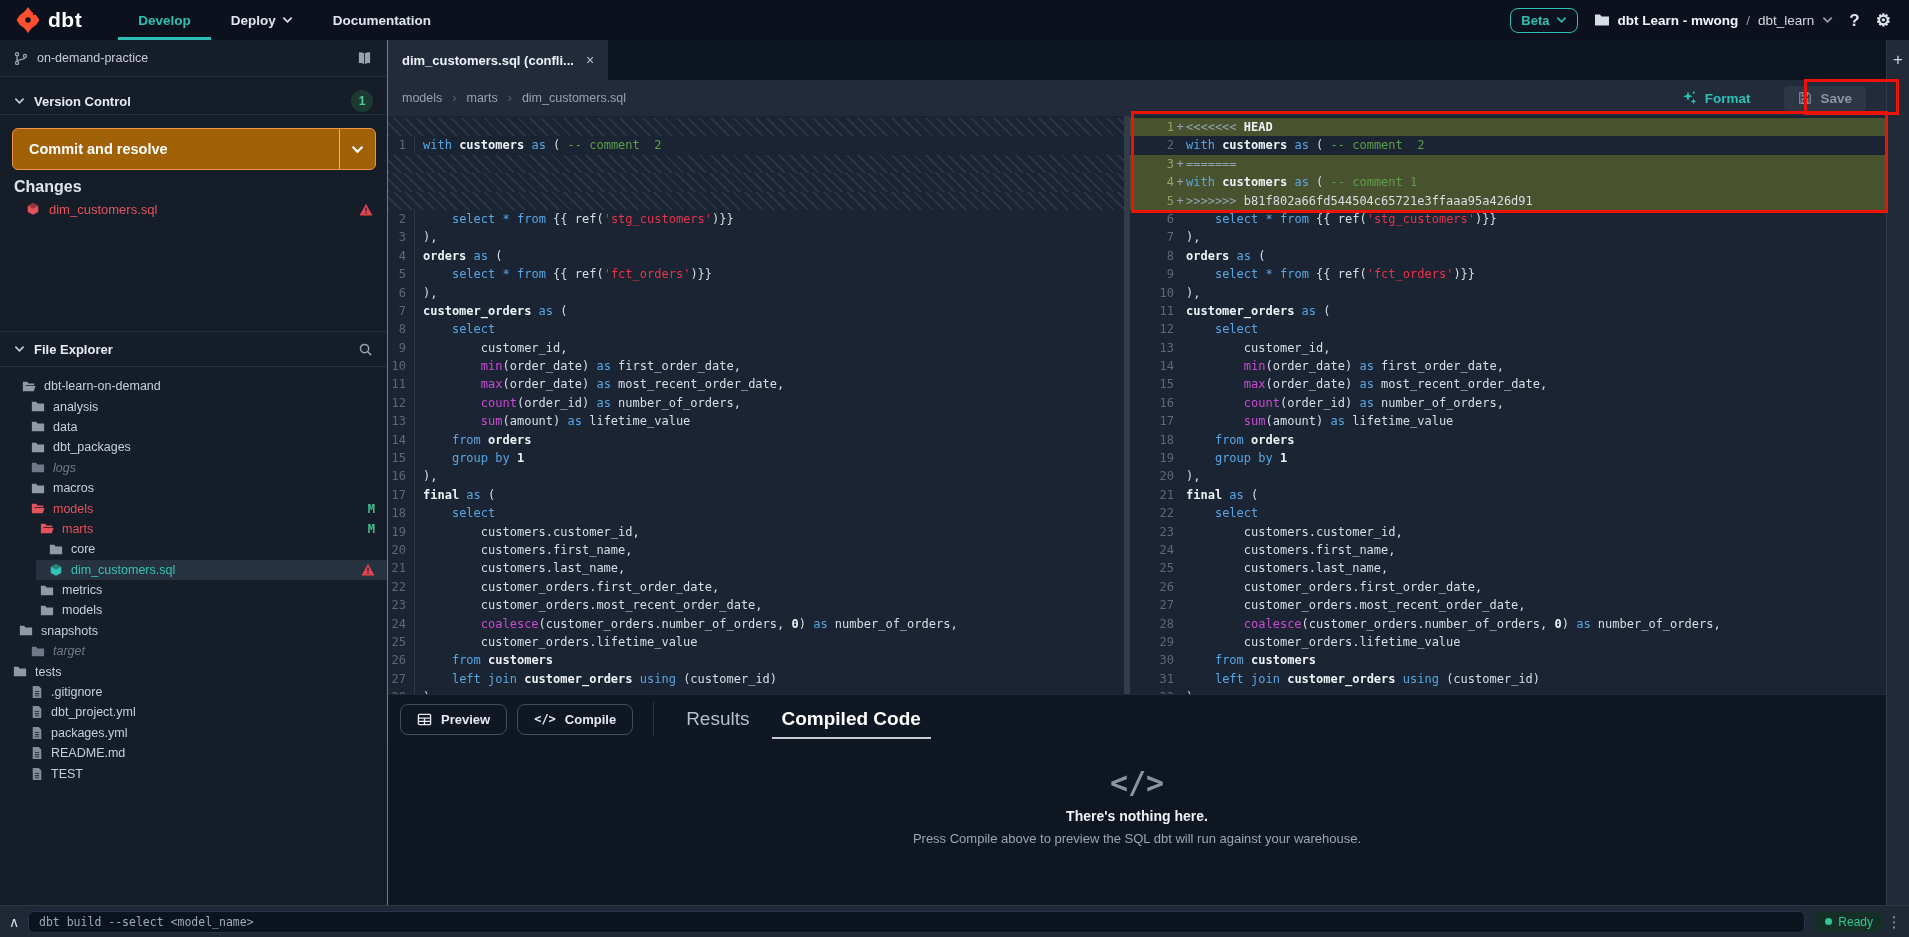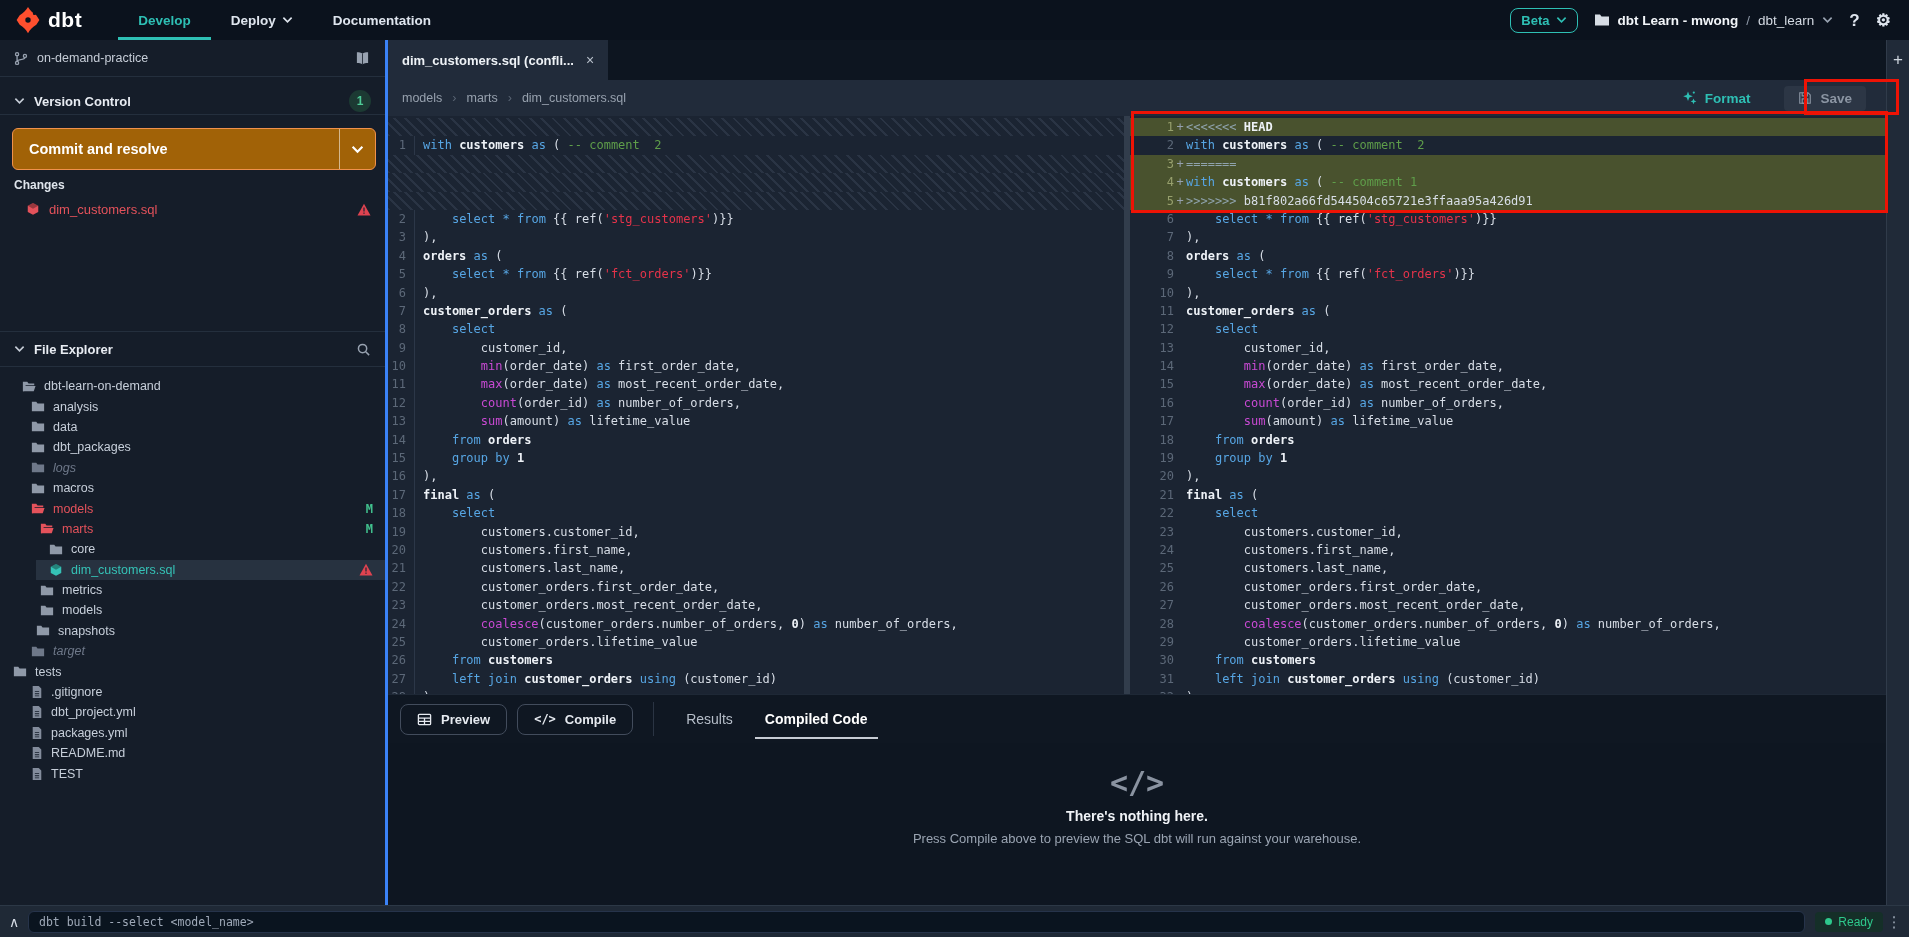--- a/index.html
+++ b/index.html
@@ -21,39 +21,39 @@
   .beta-pill{display:flex;align-items:center;gap:6px;border:1.5px solid #2ebfb4;border-radius:8px;
              padding:4px 10px;color:#2ebfb4;font-size:13px;font-weight:bold;cursor:pointer;}
   .acct{display:flex;align-items:center;gap:8px;font-size:13.5px;}
   .acct .name{font-weight:bold;color:#f2f5f9;}
   .acct .sep{color:#8d97a6;}
   .acct .proj{color:#d4dae3;}
   .icon-btn{color:#dfe5ee;font-size:17px;font-weight:bold;cursor:pointer;line-height:1;}
 
   
   .sidebar{position:absolute;left:0;top:40px;width:388px;height:865px;background:#151d29;
-           border-right:3px solid #3b82f6;z-index:10;}
+           border-right:1px solid #3b82f6;z-index:10;}
   .branch-row{position:absolute;left:0;top:0;width:100%;height:37px;display:flex;align-items:center;
               border-bottom:1px solid #242f3d;padding:0 14px;gap:9px;font-size:12.5px;color:#c6cdd7;}
   .branch-row .spacer{flex:1;}
   .section-hdr{position:absolute;left:0;width:100%;height:26px;display:flex;align-items:center;gap:9px;
                padding:0 14px;font-size:13px;font-weight:bold;color:#e8ecf2;}
   .vc-hdr{top:48px;}
   .fe-hdr{top:291px;height:36px;border-top:1px solid #242f3d;border-bottom:1px solid #242f3d;}
   .section-hdr .spacer{flex:1;}
   .vc-badge{width:22px;height:22px;border-radius:50%;background:#1c3a33;color:#4ecb97;
             font-size:12px;font-weight:bold;display:flex;align-items:center;justify-content:center;}
   .vc-divider{position:absolute;left:0;top:74px;width:100%;border-top:1px solid #242f3d;}
   .commit-btn{position:absolute;left:12px;top:88px;width:364px;height:42px;background:#a16207;
               border:1px solid #f0914c;border-radius:6px;display:flex;align-items:stretch;cursor:pointer;}
   .commit-btn .lbl{flex:1;display:flex;align-items:center;padding-left:16px;
                    color:#fff;font-size:14.5px;font-weight:bold;}
   .commit-btn .split{width:36px;display:flex;align-items:center;justify-content:center;
                      border-left:1px solid rgba(255,255,255,.55);color:#fff;}
-  .changes-label{position:absolute;left:14px;top:138px;font-size:12px;font-weight:bold;color:#dfe5ec;}
+  .changes-label{position:absolute;left:14px;top:138px;font-size:16px;font-weight:bold;color:#dfe5ec;}
   .changes-list{position:absolute;left:0;top:158px;width:100%;}
   .change-row{display:flex;align-items:center;height:22px;padding:0 14px 0 26px;gap:9px;cursor:pointer;}
   .change-row .nm{font-size:13px;color:#e4525b;}
   .change-row .spacer{flex:1;}
   .tree{position:absolute;left:0;top:336px;width:100%;}
   .tree-row{display:flex;align-items:center;height:20.4px;font-size:12.5px;color:#c7cfda;
             padding-right:12px;cursor:pointer;gap:8px;}
   .tree-row .lbl{white-space:nowrap;}
   .tree-row .spacer{flex:1;}
   .tree-row.muted .lbl{color:#6e7889;font-style:italic;}
@@ -108,21 +108,21 @@
 
   
   .bottom-panel{position:absolute;left:388px;top:694px;width:1498px;height:211px;background:#0f1722;
                 border-top:1px solid #1e2836;z-index:5;}
   .bp-bar{display:flex;align-items:center;height:48px;padding-left:12px;}
   .bp-btn{display:flex;align-items:center;gap:9px;border:1px solid #424c5c;border-radius:8px;
           padding:7px 16px;margin-right:10px;font-size:13px;font-weight:bold;color:#e6eaf0;cursor:pointer;}
   .bp-btn .code-glyph{font-family:"DejaVu Sans Mono",monospace;font-weight:bold;font-size:12px;}
   .bp-sep{width:1px;height:34px;background:#2a3443;margin:0 16px 0 10px;}
   .bp-tab{position:relative;height:48px;display:flex;align-items:center;padding:0 16px;
-          font-size:14px;color:#b6bec9;cursor:pointer;}
+          font-size:19px;color:#b6bec9;cursor:pointer;}
   .bp-tab.active{color:#fff;font-weight:bold;}
   .bp-tab.active::after{content:"";position:absolute;left:6px;right:6px;bottom:4px;height:2px;background:#c7ccd4;}
   .bp-content{position:absolute;left:0;top:48px;width:100%;height:163px;background:#0e1621;
               display:flex;flex-direction:column;align-items:center;padding-top:22px;}
   .empty-icon{font-family:"DejaVu Sans Mono",monospace;font-size:30px;font-weight:bold;color:#8a93a1;}
   .empty-title{margin-top:8px;font-size:14px;font-weight:bold;color:#f0f3f7;}
   .empty-sub{margin-top:7px;font-size:13px;color:#9aa4b2;}
 
   
   .cmdbar{position:absolute;left:0;top:905px;width:1909px;height:32px;background:#1f2936;
@@ -389,21 +389,21 @@
           <span class="lbl">metrics</span>
         </div>
         <div class="tree-row normal" style="padding-left: 40px;">
           <span class="tree-icon" style="color: rgb(143, 153, 168);">
             <svg width="14" height="13" viewBox="0 0 16 14" fill="currentColor">
               <path d="M1 1.5h5l1.5 2H15v9H1z"></path>
             </svg>
           </span>
           <span class="lbl">models</span>
         </div>
-        <div class="tree-row normal" style="padding-left: 36px;">
+        <div class="tree-row normal" style="padding-left: 19px;">
           <span class="tree-icon" style="color: rgb(143, 153, 168);">
             <svg width="14" height="13" viewBox="0 0 16 14" fill="currentColor">
               <path d="M1 1.5h5l1.5 2H15v9H1z"></path>
             </svg>
           </span>
           <span class="lbl">snapshots</span>
         </div>
         <div class="tree-row muted" style="padding-left: 31px;">
           <span class="tree-icon" style="color: rgb(110, 120, 137);">
             <svg width="14" height="13" viewBox="0 0 16 14" fill="currentColor">

